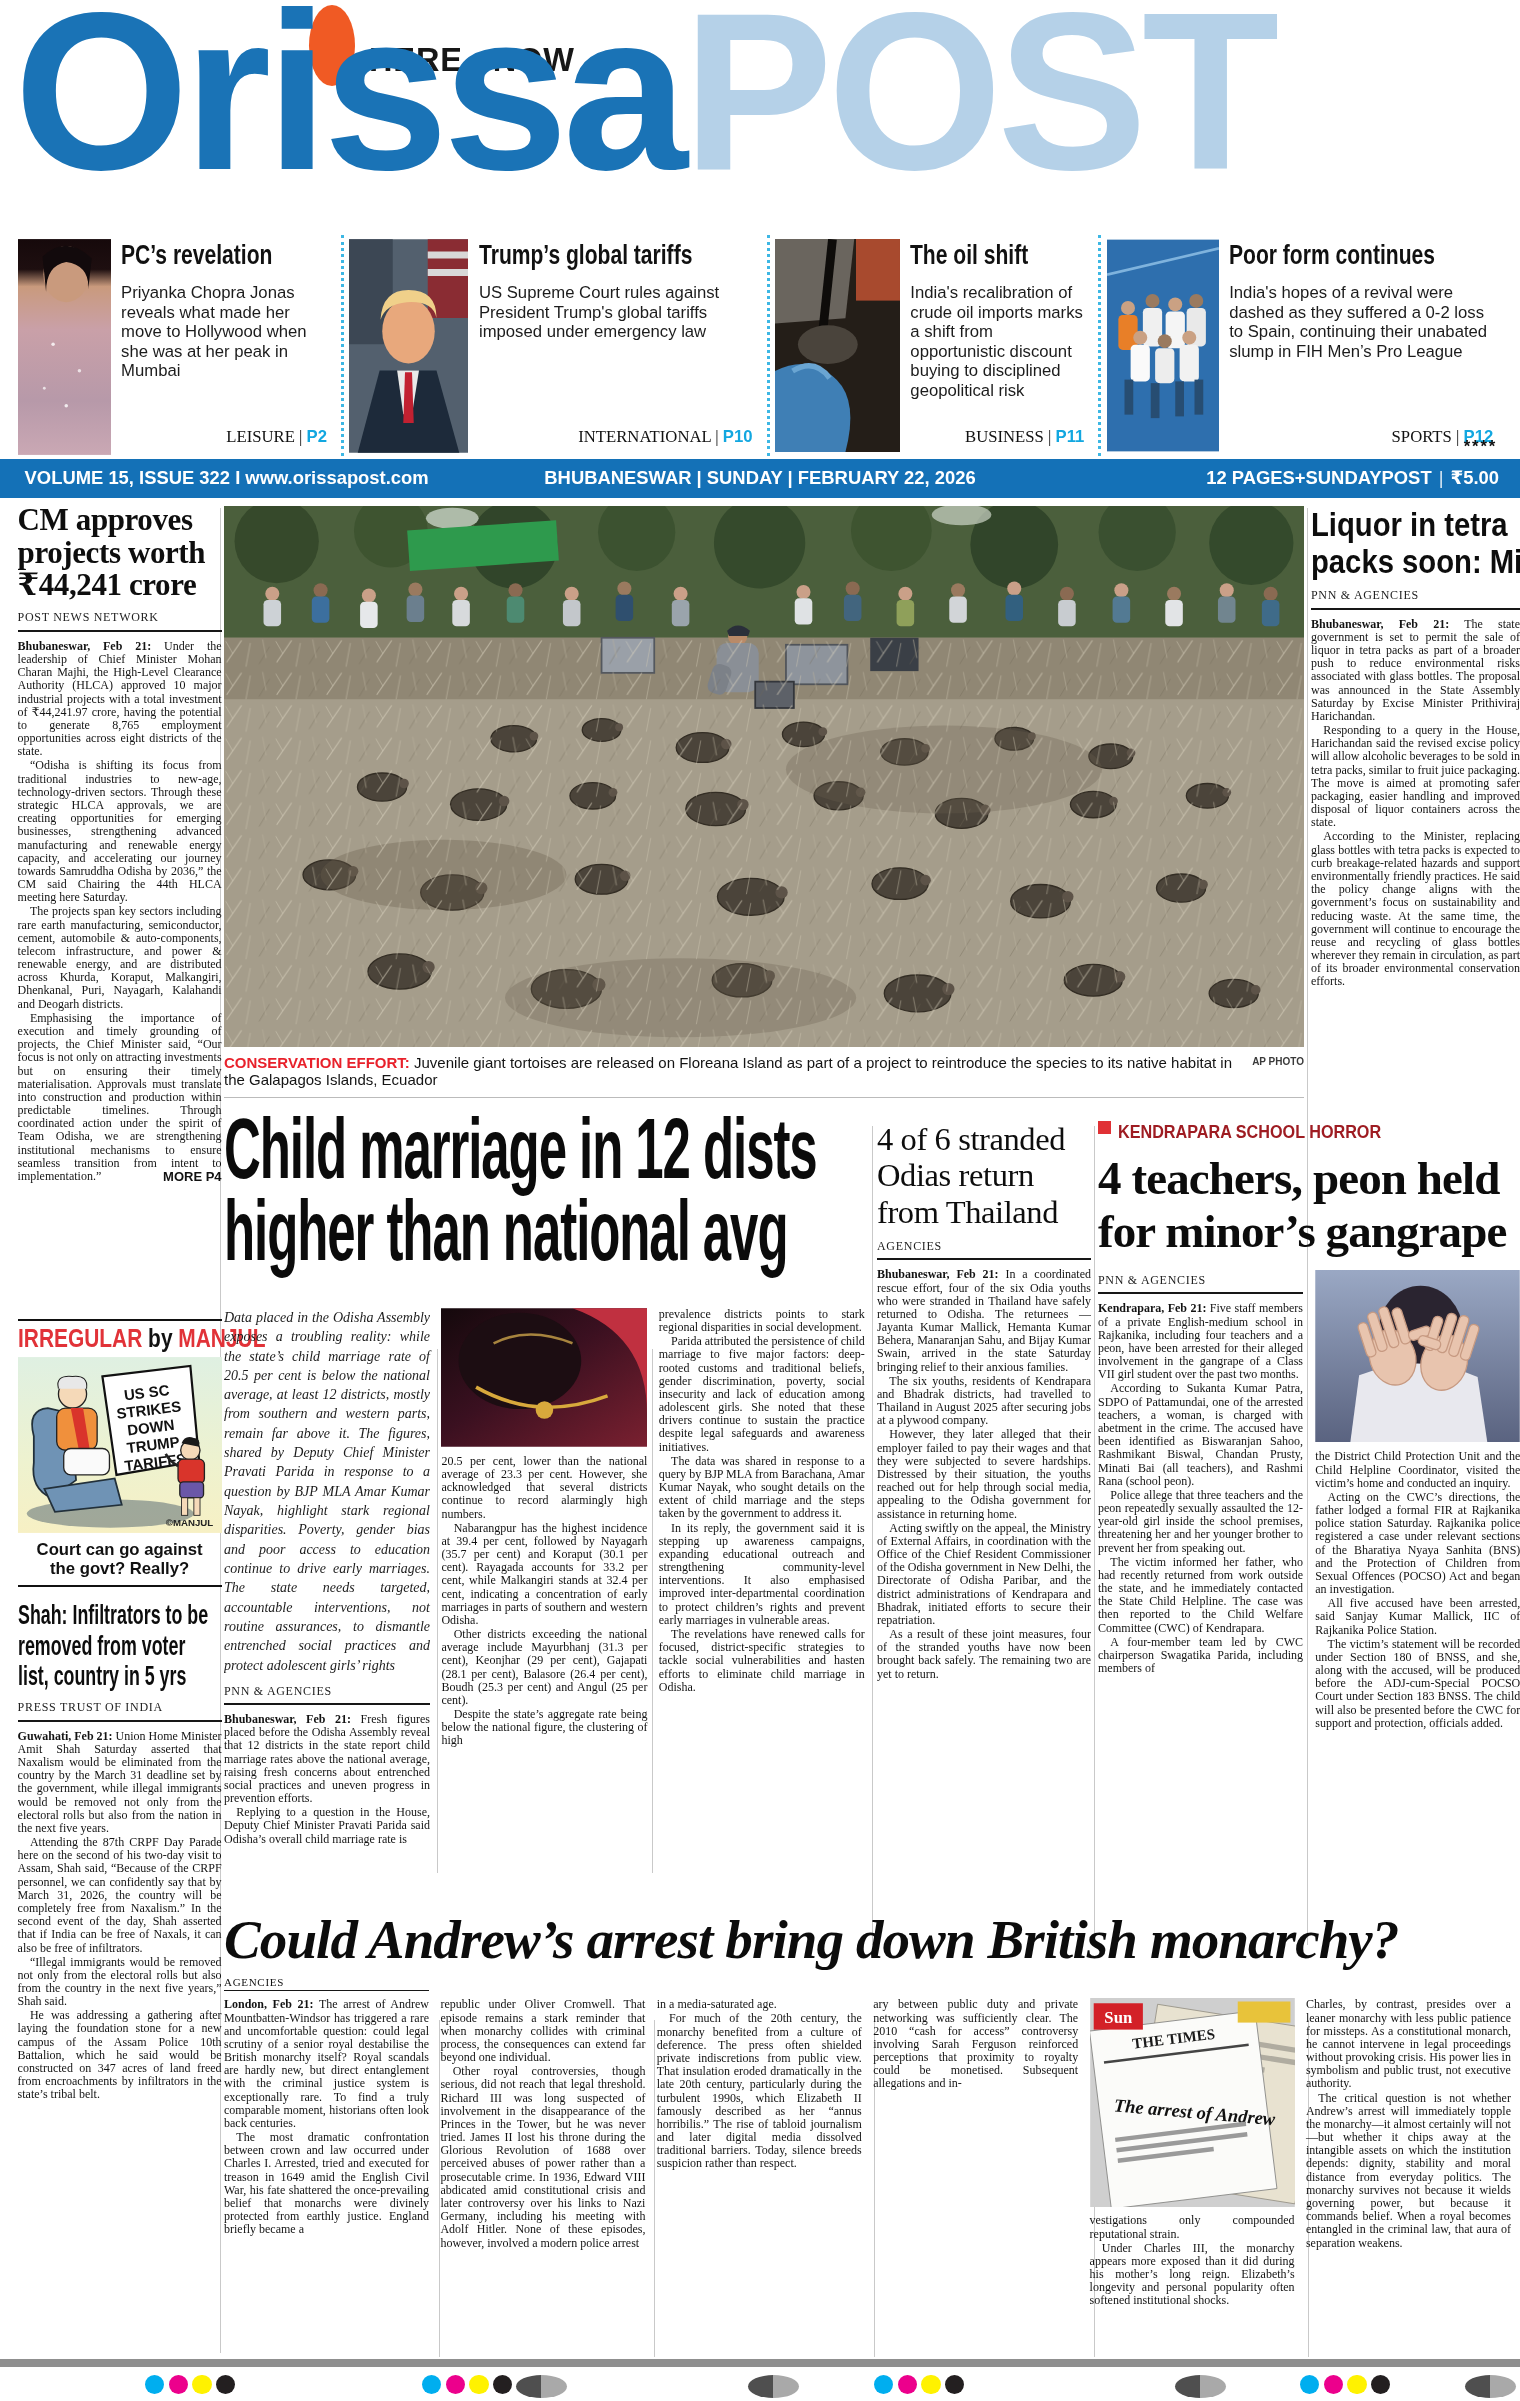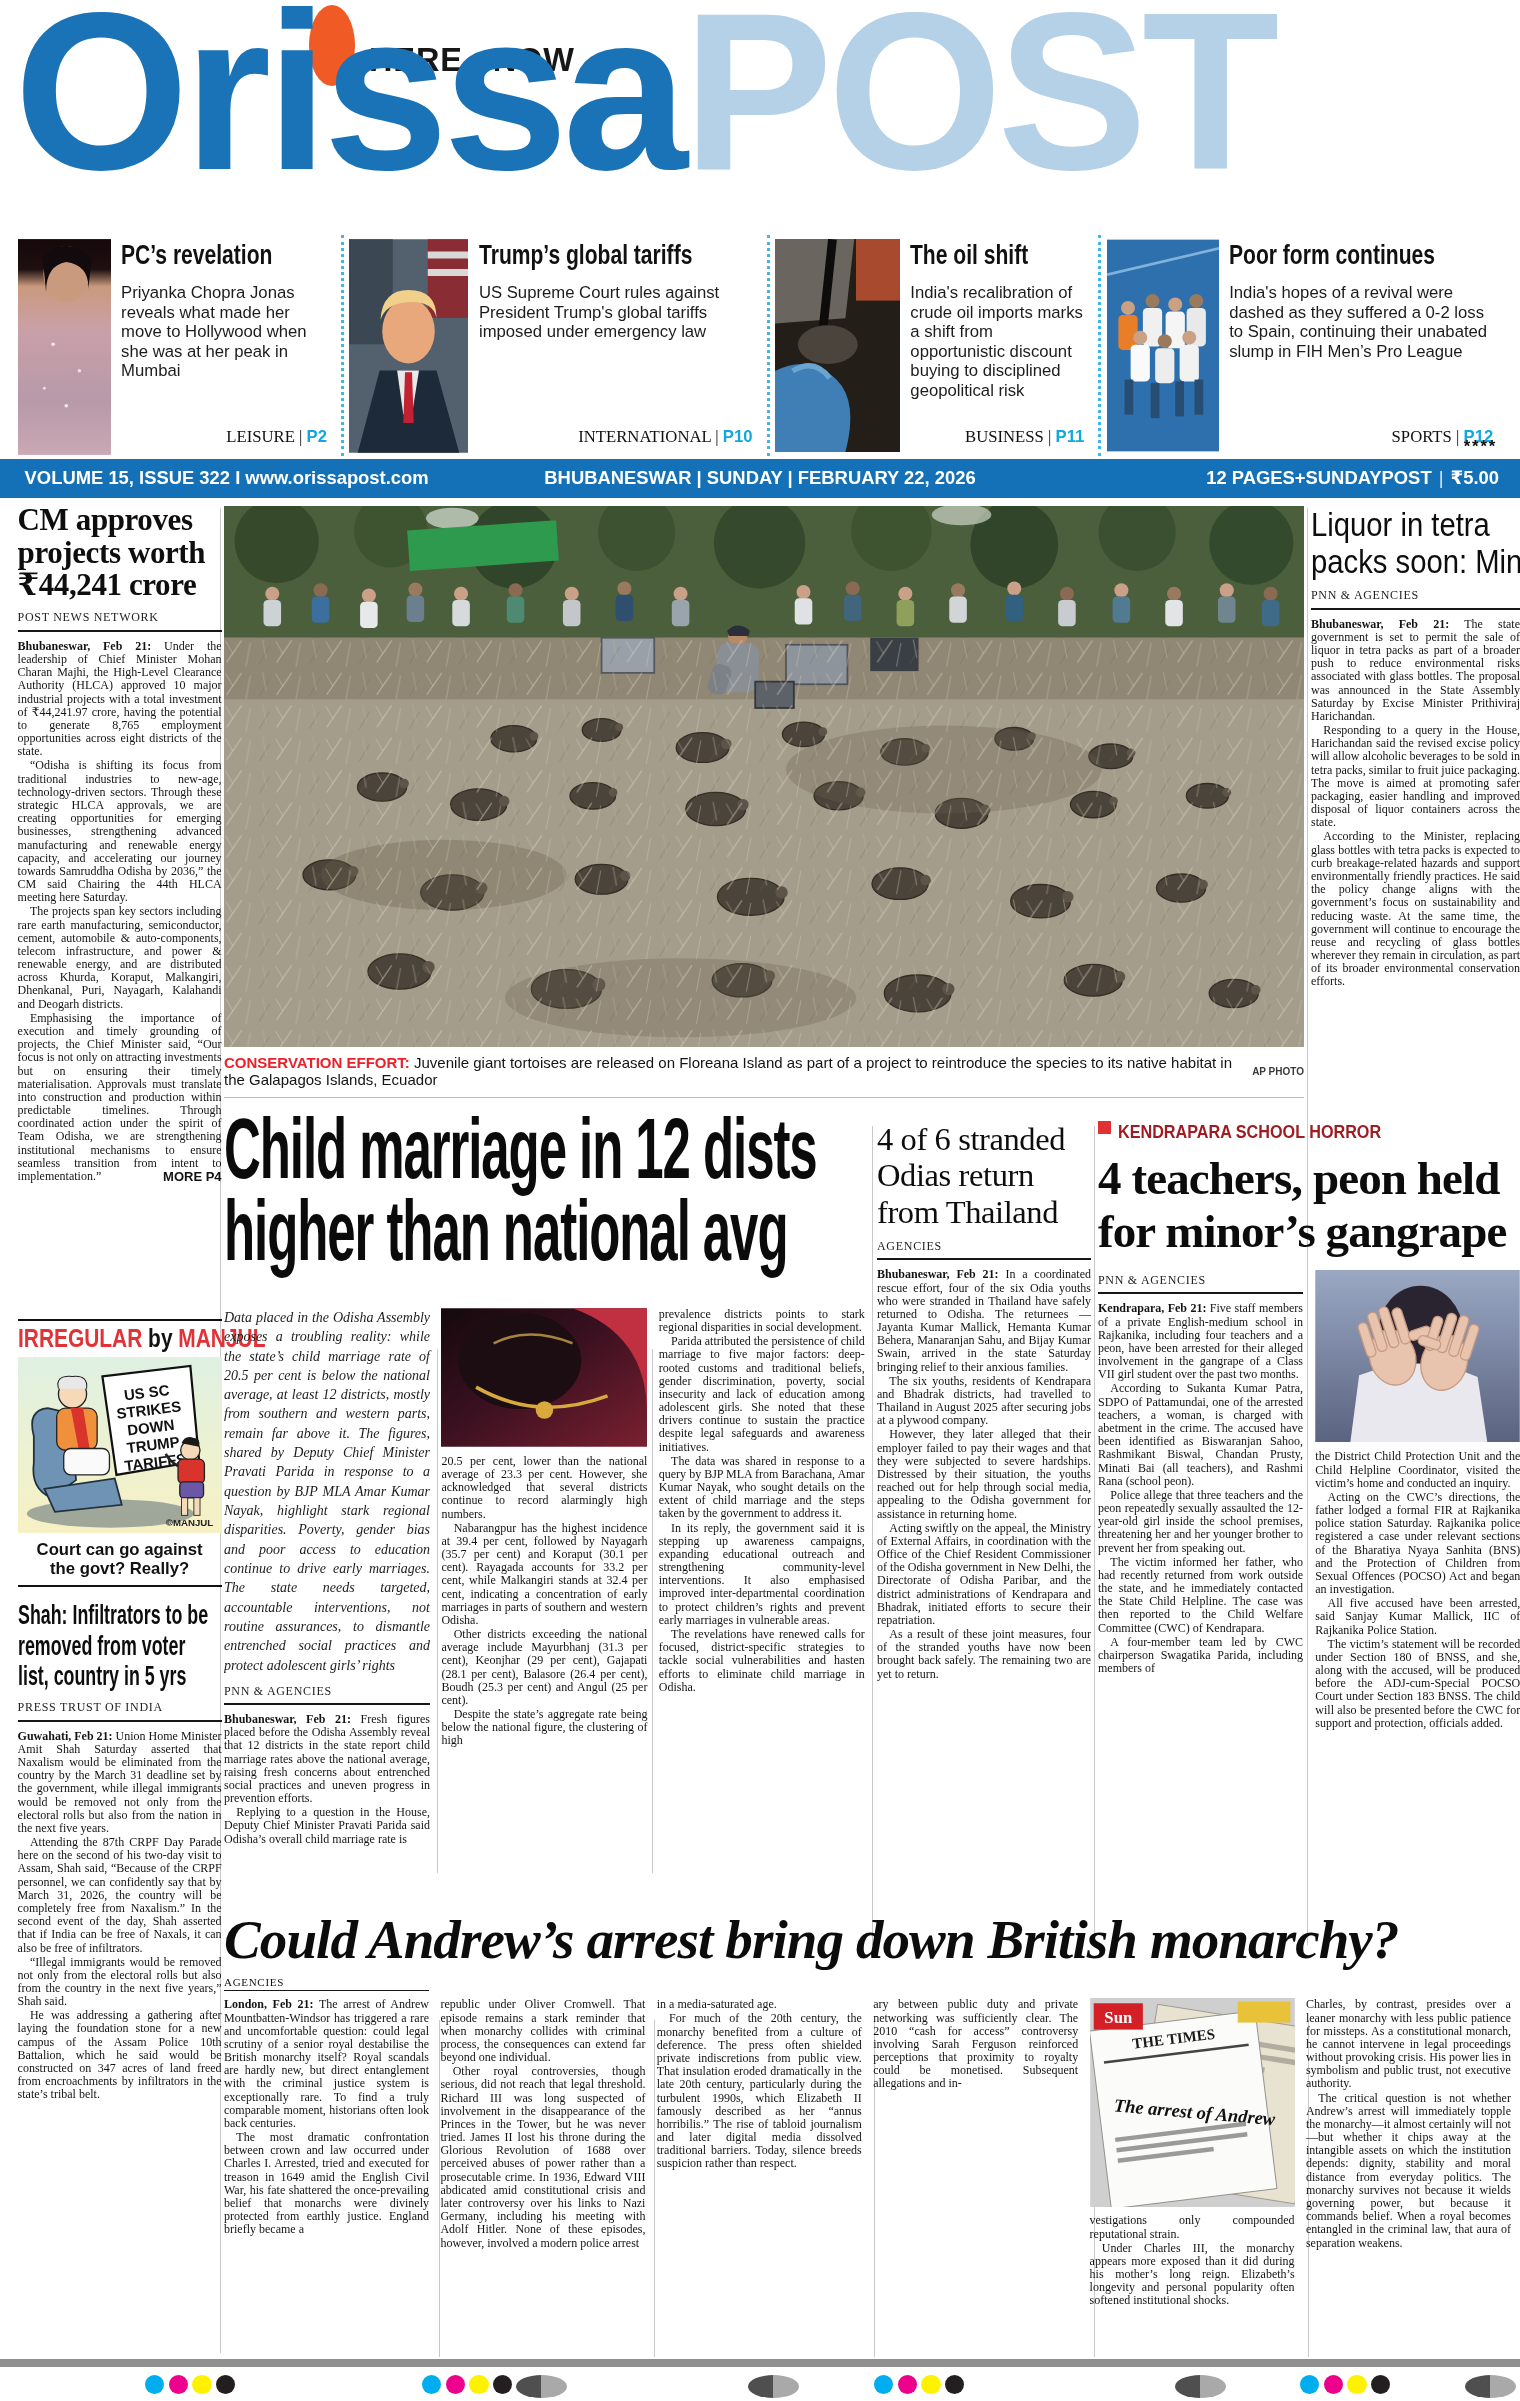--- a/index.html
+++ b/index.html
@@ -49,21 +49,21 @@
   .ccap{font-weight:bold;font-size:16.7px;text-align:center;line-height:1.1;margin-top:5.3px;}
   .cartoon .botrule{border-top:2.2px solid #111;margin-top:7px;}
   .shah{position:absolute;left:17.6px;top:1600px;width:204px;height:652px;overflow:hidden;}
   .shah h2{margin:0 0 1.8px 0;font-size:27px;font-weight:bold;line-height:1.13;color:#0d0d0d;}
   .shah h2 .cline2{display:inline-block;transform:scaleX(.66);transform-origin:0 50%;white-space:nowrap;}
   .shah h2 span{display:block;}
   
   .mainphoto{position:absolute;left:224px;top:506px;width:1080px;height:541px;overflow:hidden;background:#a59d8b;}
   .photocaption{position:absolute;left:224px;top:1054px;width:1080px;font-size:15px;line-height:1.15;color:#141414;border-bottom:0.9px solid #bbb;padding-bottom:8.8px;}
   .pc-kick{color:#e8212b;font-weight:bold;}
-  .pc-credit{float:right;font-size:10px;font-weight:bold;color:#3a3a3a;margin-top:12px;}
+  .pc-credit{float:right;font-size:10px;font-weight:bold;color:#3a3a3a;margin-top:2px;}
   
   .childblock{position:absolute;left:224px;top:1108px;width:642px;height:766px;overflow:hidden;}
   .childblock h2{margin:0;color:#0b0b0b;font-weight:bold;font-size:85px;line-height:.97;letter-spacing:-1.8px;}
   .childblock h2 span{display:block;}
   .childblock h2 .sq{display:inline-block;transform:scaleX(.6);transform-origin:0 50%;white-space:nowrap;}
   .cm-cols{display:flex;gap:11.4px;margin-top:35px;}
   .cm-col{width:206px;flex:none;}
   .standfirst p{font-family:"Liberation Serif","DejaVu Serif",serif;font-style:italic;font-size:14px;line-height:1.38;text-align:justify;margin:0;color:#1c1c1c;}
   .bridephoto{width:206px;height:139px;margin-bottom:8px;overflow:hidden;}
   
@@ -75,21 +75,21 @@
   .kicker{display:flex;align-items:flex-start;gap:7px;}
   .ksq{width:13px;height:13px;background:#e03135;flex:none;}
   .ktext{font-weight:bold;font-size:18.4px;color:#9e1c22;white-space:nowrap;transform:scaleX(.88);transform-origin:0 50%;}
   .gangrape h2{margin:8.8px 0 0 0;font-family:"Liberation Serif","DejaVu Serif",serif;font-weight:bold;font-size:47px;line-height:1.14;letter-spacing:-0.9px;color:#0c0c0c;}
   .gangrape h2 span{display:block;}
   .g-cols{display:flex;gap:12.3px;margin-top:5.3px;}
   .g-col{width:205px;flex:none;}
   .handsphoto{width:205px;height:172px;margin:5.3px 0 8.8px 0;overflow:hidden;}
   
   .liquor{position:absolute;left:1311px;top:506px;width:209px;height:625px;overflow:hidden;}
-  .liquor h2{margin:0;font-weight:normal;font-size:34px;line-height:1.08;color:#0d0d0d;}
+  .liquor h2{margin:0;font-weight:bold;font-size:34px;line-height:1.08;color:#0d0d0d;}
   .liquor h2 .cline3{display:inline-block;transform:scaleX(.86);transform-origin:0 50%;white-space:nowrap;}
   .liquor h2 span{display:block;}
   
   .monarchy{position:absolute;left:224px;top:1911px;width:1296px;height:446px;overflow:hidden;}
   .monarchy h2{margin:0;font-family:"Liberation Serif","DejaVu Serif",serif;font-style:italic;font-weight:bold;font-size:55px;line-height:1.05;letter-spacing:-0.9px;white-space:nowrap;color:#0c0c0c;}
   .m-byline{font-family:"Liberation Serif","DejaVu Serif",serif;font-size:11px;letter-spacing:0.7px;border-bottom:1.8px solid #161616;width:205px;padding-bottom:2.6px;margin:7px 0 7px 0;}
   .m-cols{display:flex;gap:11.4px;}
   .m-col{width:205px;flex:none;}
   .newsphoto{width:205px;height:209px;margin-bottom:7px;overflow:hidden;}
   

